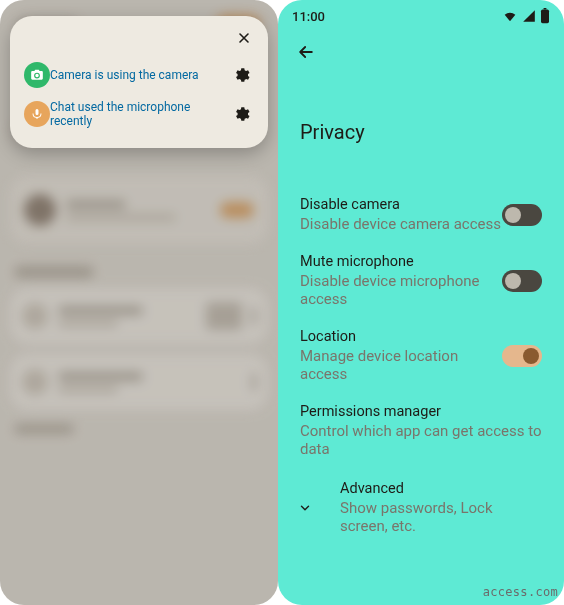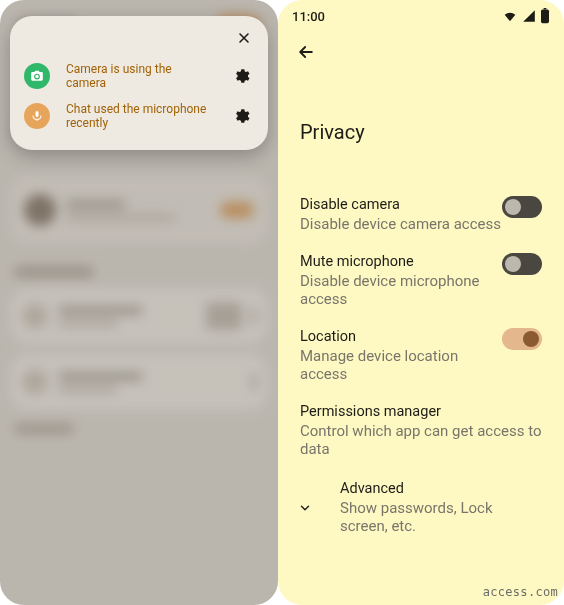--- a/index.html
+++ b/index.html
@@ -73,61 +73,61 @@
     box-shadow: 0 6px 18px rgba(0,0,0,0.25);
   }
   .popup-header {
     display:flex; justify-content:flex-end; margin-bottom:6px;
   }
   .close-btn {
     width:24px; height:24px; display:flex; align-items:center; justify-content:center;
     cursor:pointer;
   }
   .popup-row {
-    display:flex; align-items:center; gap:16px;
+    display:flex; align-items:center; gap:0;
     padding:6px 2px;
     font-size:12px;
-    color:#a16207;
+    color:#0369a1;
   }
   .app-icon {
     width:26px; height:26px; border-radius:50%;
     display:flex; align-items:center; justify-content:center;
   }
   .app-icon.green { background:#2fb86a; }
   .app-icon.orange { background:#e7a55c; }
   .popup-row .label { flex:1; }
   .gear-btn {
     width:26px; height:26px; display:flex; align-items:center; justify-content:center;
     cursor:pointer;
   }
 
   
   .phone-right {
     width: 286px;
-    background: #fef9c3;
+    background: #5eead4;
     display:flex; flex-direction:column;
   }
   .status-bar {
     height:32px; display:flex; align-items:center; justify-content:space-between;
     padding: 0 14px; font-size:13px; color:#1e1c17; font-weight:500;
   }
   .status-icons { display:flex; gap:4px; align-items:center; }
   .back-row {
     height:40px; display:flex; align-items:center; padding:0 10px;
   }
   .back-btn {
     width:36px; height:36px; display:flex; align-items:center; justify-content:center;
     cursor:pointer; border-radius:50%;
   }
   .page-title {
     font-size:20px; color:#1e1c17; padding: 48px 22px 42px; font-weight:400;
   }
   .settings-list { padding: 0 22px; }
   .setting-item {
-    display:flex; align-items:flex-start; padding:10px 0;
+    display:flex; align-items:center; padding:10px 0;
   }
   .setting-text { flex:1; }
   .setting-title { font-size:14.5px; color:#1e1c17; margin-bottom:2px; }
   .setting-sub { font-size:15px; color:#7a756b; }
   .toggle {
     width:40px; height:22px; border-radius:12px; position:relative; cursor:pointer;
     flex-shrink:0;
   }
   .toggle.off { background:#4a4740; }
   .toggle.on { background:#e5b78d; }

